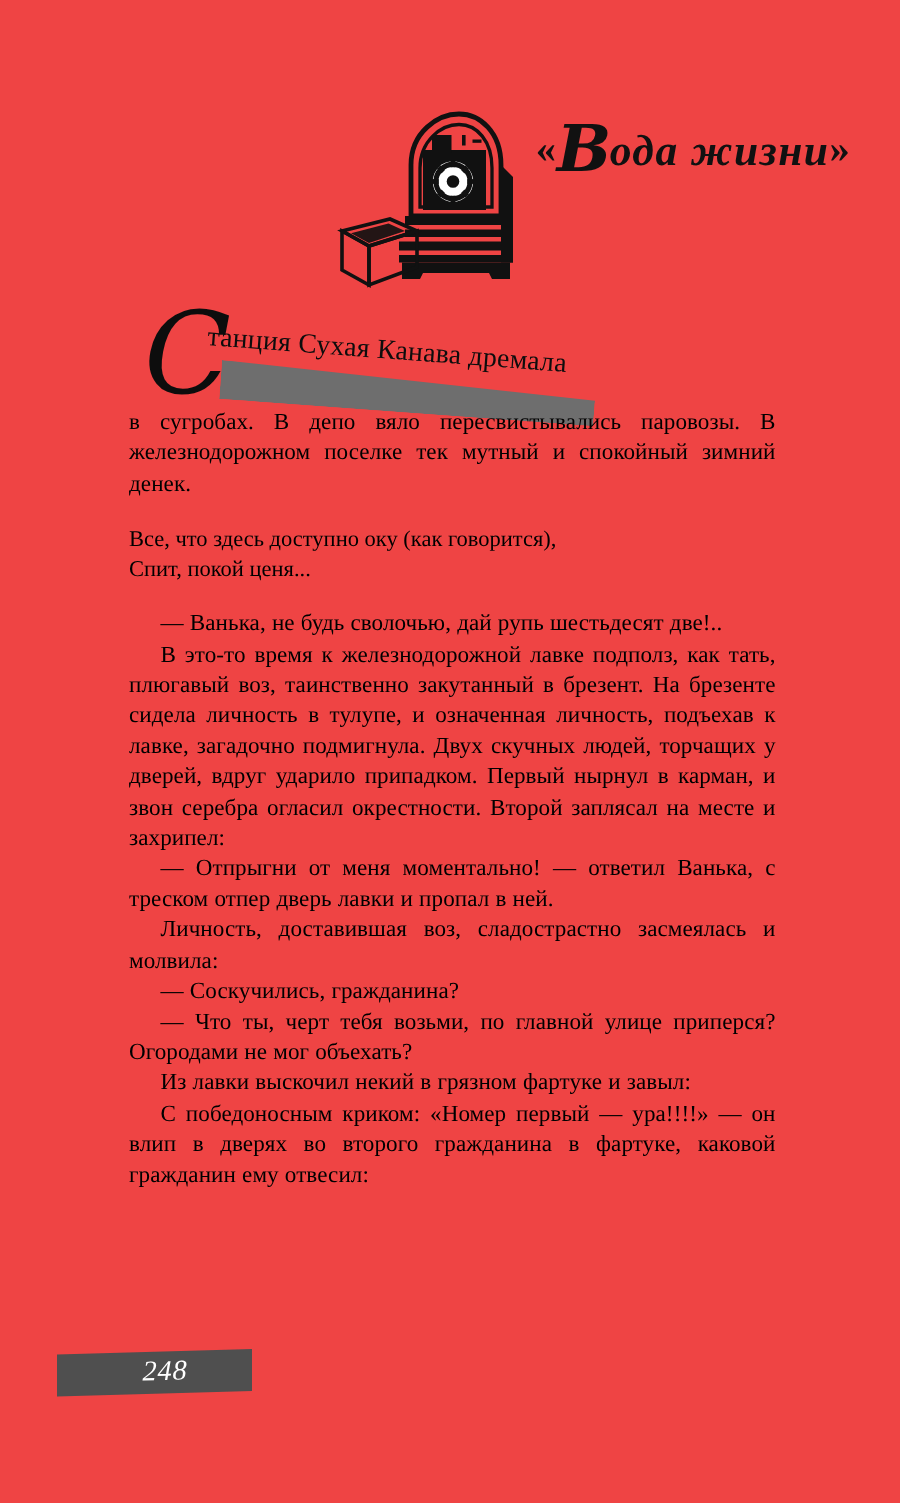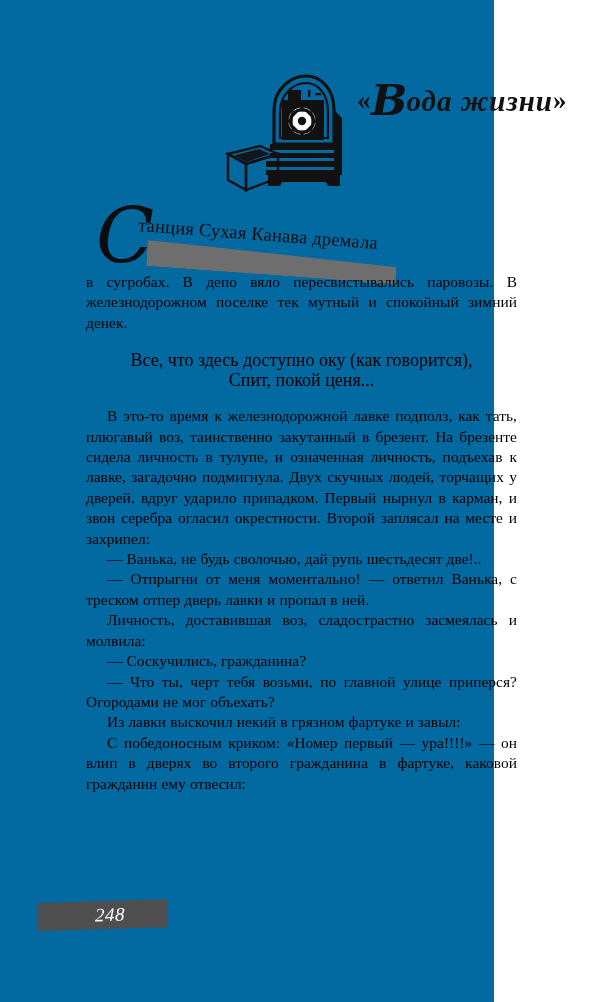--- a/index.html
+++ b/index.html
@@ -14,23 +14,23 @@
     position: relative;
     overflow: hidden;
     font-family: "Liberation Serif", "DejaVu Serif", serif;
     color: #000000;
     -webkit-font-smoothing: antialiased;
   }
 
   .page {
     position: absolute;
     inset: 0;
-    width: 494px;
+    width: 600px;
     height: 1002px;
-    background: #0369a1;
+    background: #ef4444;
   }
 
   
   .header-zone {
     position: absolute;
     left: 0;
     top: 0;
     width: 600px;
     height: 200px;
   }
@@ -134,22 +134,22 @@
     letter-spacing: 0.05px;
     word-spacing: 0.2px;
     hyphens: manual;
   }
   .para.indent { text-indent: 21px; }
   .para.cont { text-indent: 0; }
 
   .epigraph {
     margin: 0;
     padding: 17px 0 16px 0;
-    text-align: center;
-    font-size: 18px;
+    text-align: left;
+    font-size: 15px;
     line-height: 20px;
   }
   .epigraph .eline { display: block; }
 
   
   .folio {
     position: absolute;
     left: 38px;
     top: 903px;
     width: 130px;
@@ -249,22 +249,22 @@
 
   <div class="body-text">
 
     <p class="para cont">в сугробах. В депо вяло пересвистывались паровозы. В железнодорожном поселке тек мутный и спокойный зимний денек.</p>
 
     <div class="epigraph">
       <span class="eline">Все, что здесь доступно оку (как говорится),</span>
       <span class="eline">Спит, покой ценя...</span>
     </div>
 
+    <p class="para indent">— Ванька, не будь сволочью, дай рупь шестьдесят две!..</p>
     <p class="para indent">В это-то время к железнодорожной лавке подполз, как тать, плюгавый воз, таинственно закутанный в брезент. На брезенте сидела личность в тулупе, и означенная личность, подъехав к лавке, загадочно подмигнула. Двух скучных людей, торчащих у дверей, вдруг ударило припадком. Первый нырнул в карман, и звон серебра огласил окрестности. Второй заплясал на месте и захрипел:</p>
-    <p class="para indent">— Ванька, не будь сволочью, дай рупь шестьдесят две!..</p>
     <p class="para indent">— Отпрыгни от меня моментально! — ответил Ванька, с треском отпер дверь лавки и пропал в ней.</p>
     <p class="para indent">Личность, доставившая воз, сладострастно засмеялась и молвила:</p>
     <p class="para indent">— Соскучились, гражданина?</p>
     <p class="para indent">— Что ты, черт тебя возьми, по главной улице приперся? Огородами не мог объехать?</p>
     <p class="para indent">Из лавки выскочил некий в грязном фартуке и завыл:</p>
     <p class="para indent">С победоносным криком: «Номер первый — ура!!!!» — он влип в дверях во второго гражданина в фартуке, каковой гражданин ему отвесил:</p>
   </div>
 
   <div class="folio">
     <div class="folio-bar"></div>

